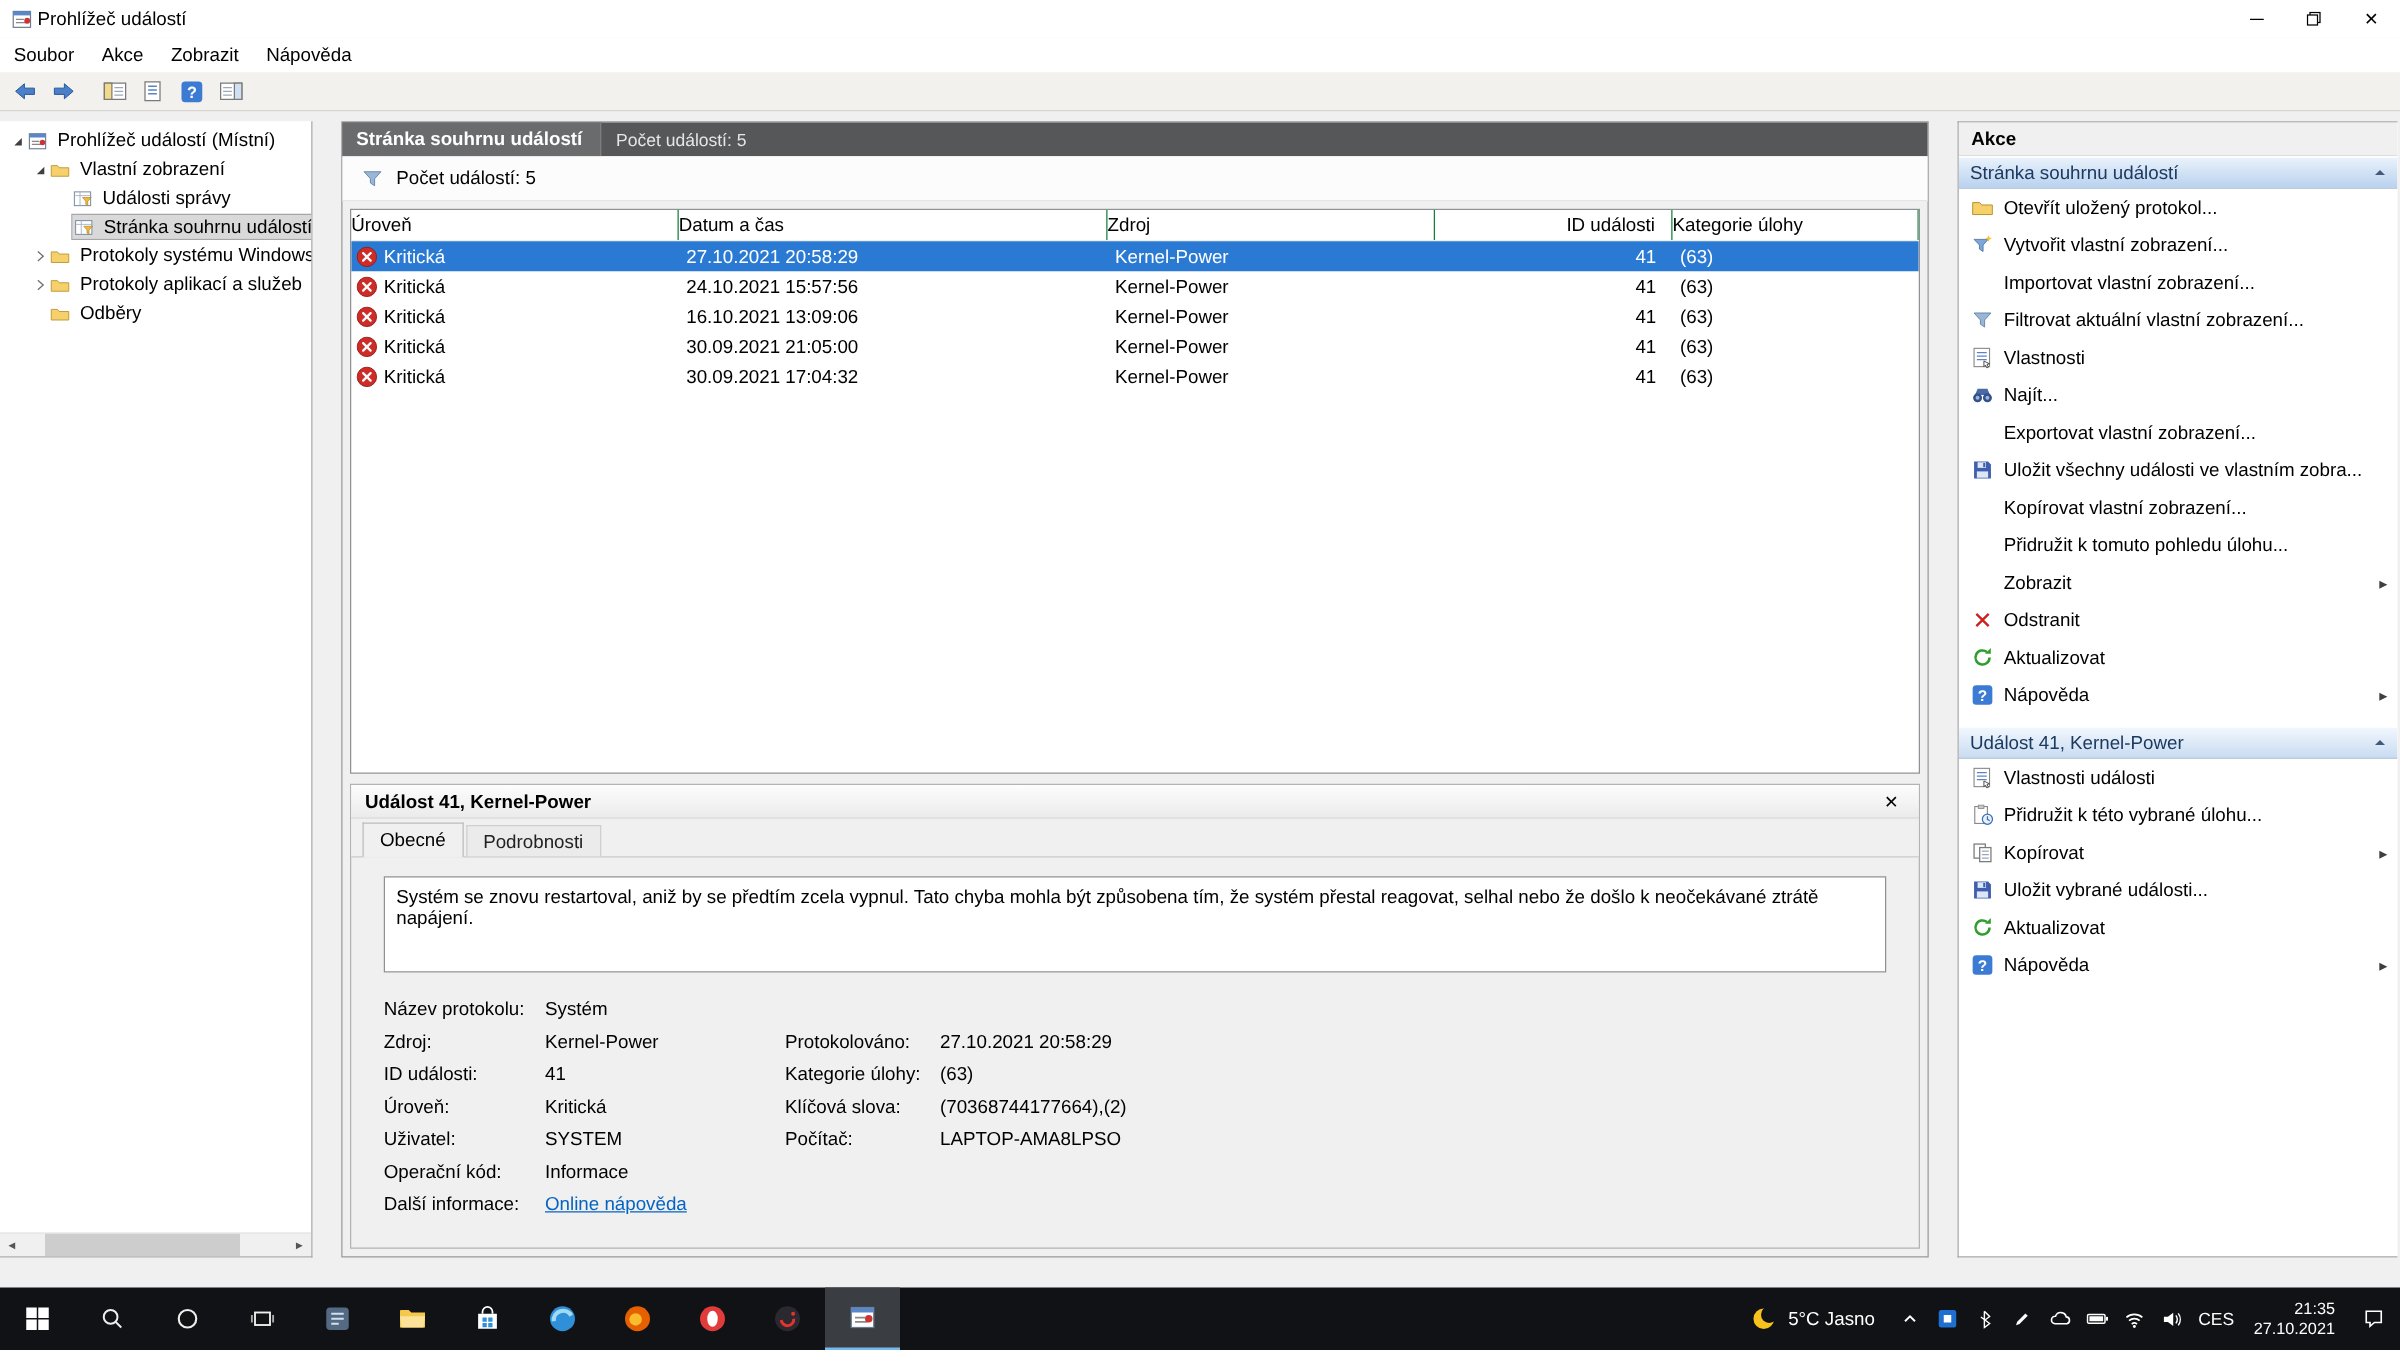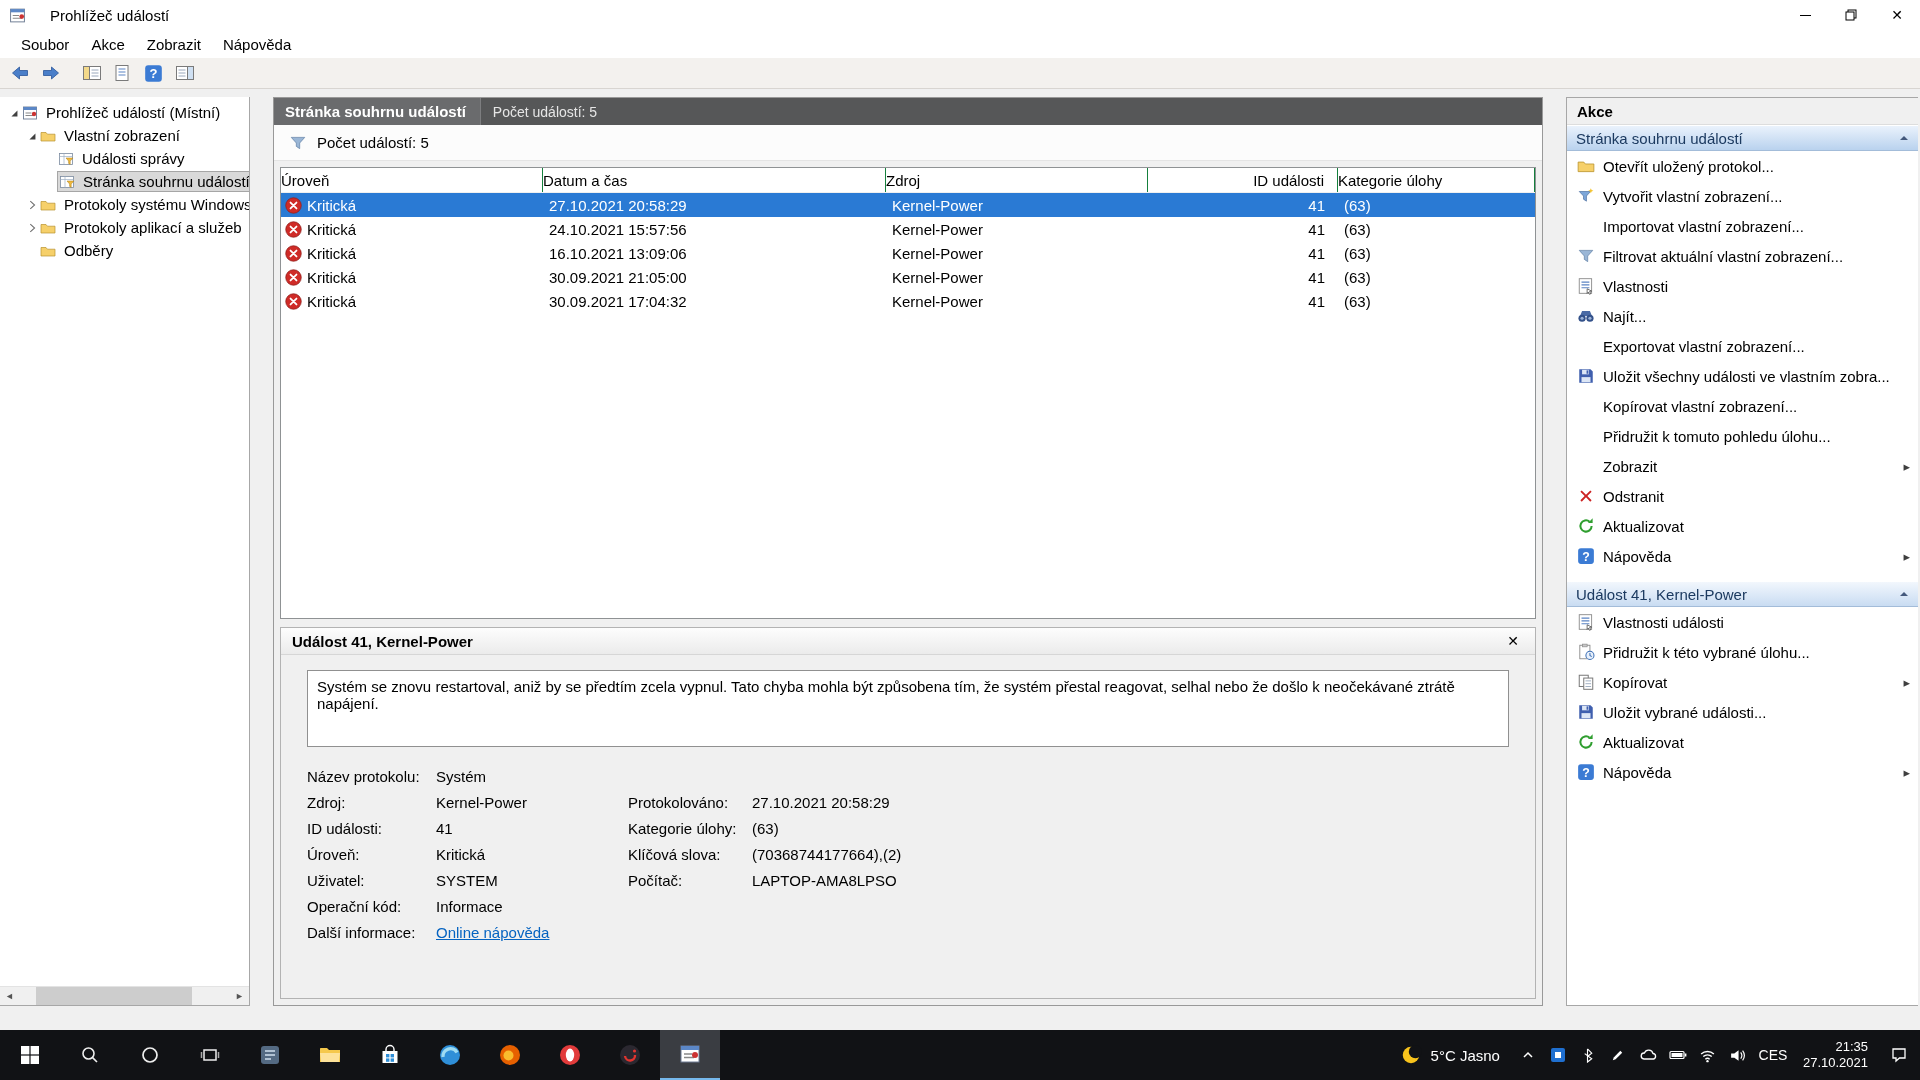--- a/index.html
+++ b/index.html
@@ -1,26 +1,26 @@
 <!DOCTYPE html>
 <html><head>
 <meta charset="utf-8">
 <style>
 *{margin:0;padding:0;box-sizing:border-box}
 html,body{width:1920px;height:1080px;overflow:hidden;font-family:"Liberation Sans",sans-serif;font-size:15px;color:#000;background:#f0f0f0;position:relative}
 svg{display:block}
 .window{position:absolute;inset:0 0 50px 0;display:flex;flex-direction:column;background:#f0f0f0}
 
-.titlebar{height:30px;background:#fff;display:flex;align-items:center;padding-left:9px;gap:24px;flex:none}
+.titlebar{height:30px;background:#fff;display:flex;align-items:center;padding-left:9px;gap:4px;flex:none}
 .wc-group{margin-left:auto;display:flex;height:100%}
 .wc{width:46px;height:100%;display:flex;align-items:center;justify-content:center}
 .min-glyph{width:11px;height:1px;background:#000}
 .close-glyph{font-size:14px;line-height:1}
 
-.menubar{height:28px;background:#fff;display:flex;align-items:center;padding-left:10px;flex:none}
+.menubar{height:28px;background:#fff;display:flex;align-items:center;padding-left:0;flex:none}
 .menu-item{padding:4px 11px}
 .toolbar{height:31px;background:#f3f1ee;border-bottom:1px solid #d8d5d1;display:flex;align-items:center;padding-left:6px;gap:4px;flex:none}
 .tbtn{width:27px;height:26px;display:flex;align-items:center;justify-content:center}
 .tb-sep{width:6px}
 
 .main{flex:1;display:flex;padding:8px 2px 24px 0;gap:23px;min-height:0}
 
 .tree-panel{width:250px;flex:none;background:#fff;border:1px solid #a7a7a7;border-left:none;border-top:none;position:relative;padding-top:4px;overflow:hidden}
 .t-item{height:23px;display:flex;align-items:center;white-space:nowrap}
 .exp{width:16px;height:16px;flex:none;display:flex;align-items:center;justify-content:center}
@@ -329,20 +329,24 @@
           <div class="tcell c3">Kernel-Power</div>
           <div class="tcell c4">41</div>
           <div class="tcell c5">(63)</div>
         </div>
       </div>
 
       <div class="detail-pane">
         <div class="detail-header">
           <span>Událost 41, Kernel-Power</span>
           <span class="dclose">✕</span>
+        </div>
+        <div class="detail-tabs">
+          <span class="tab active">Obecné</span>
+          <span class="tab inactive">Podrobnosti</span>
         </div>
         <div class="detail-content">
           <div class="desc-box">Systém se znovu restartoval, aniž by se předtím zcela vypnul. Tato chyba mohla být způsobena tím, že systém přestal reagovat, selhal nebo že došlo k neočekávané ztrátě napájení.</div>
           <div class="fields">
             <span>Název protokolu:</span>
             <span>Systém</span>
             <span></span>
               <span></span>
             <span>Zdroj:</span>
             <span>Kernel-Power</span>

